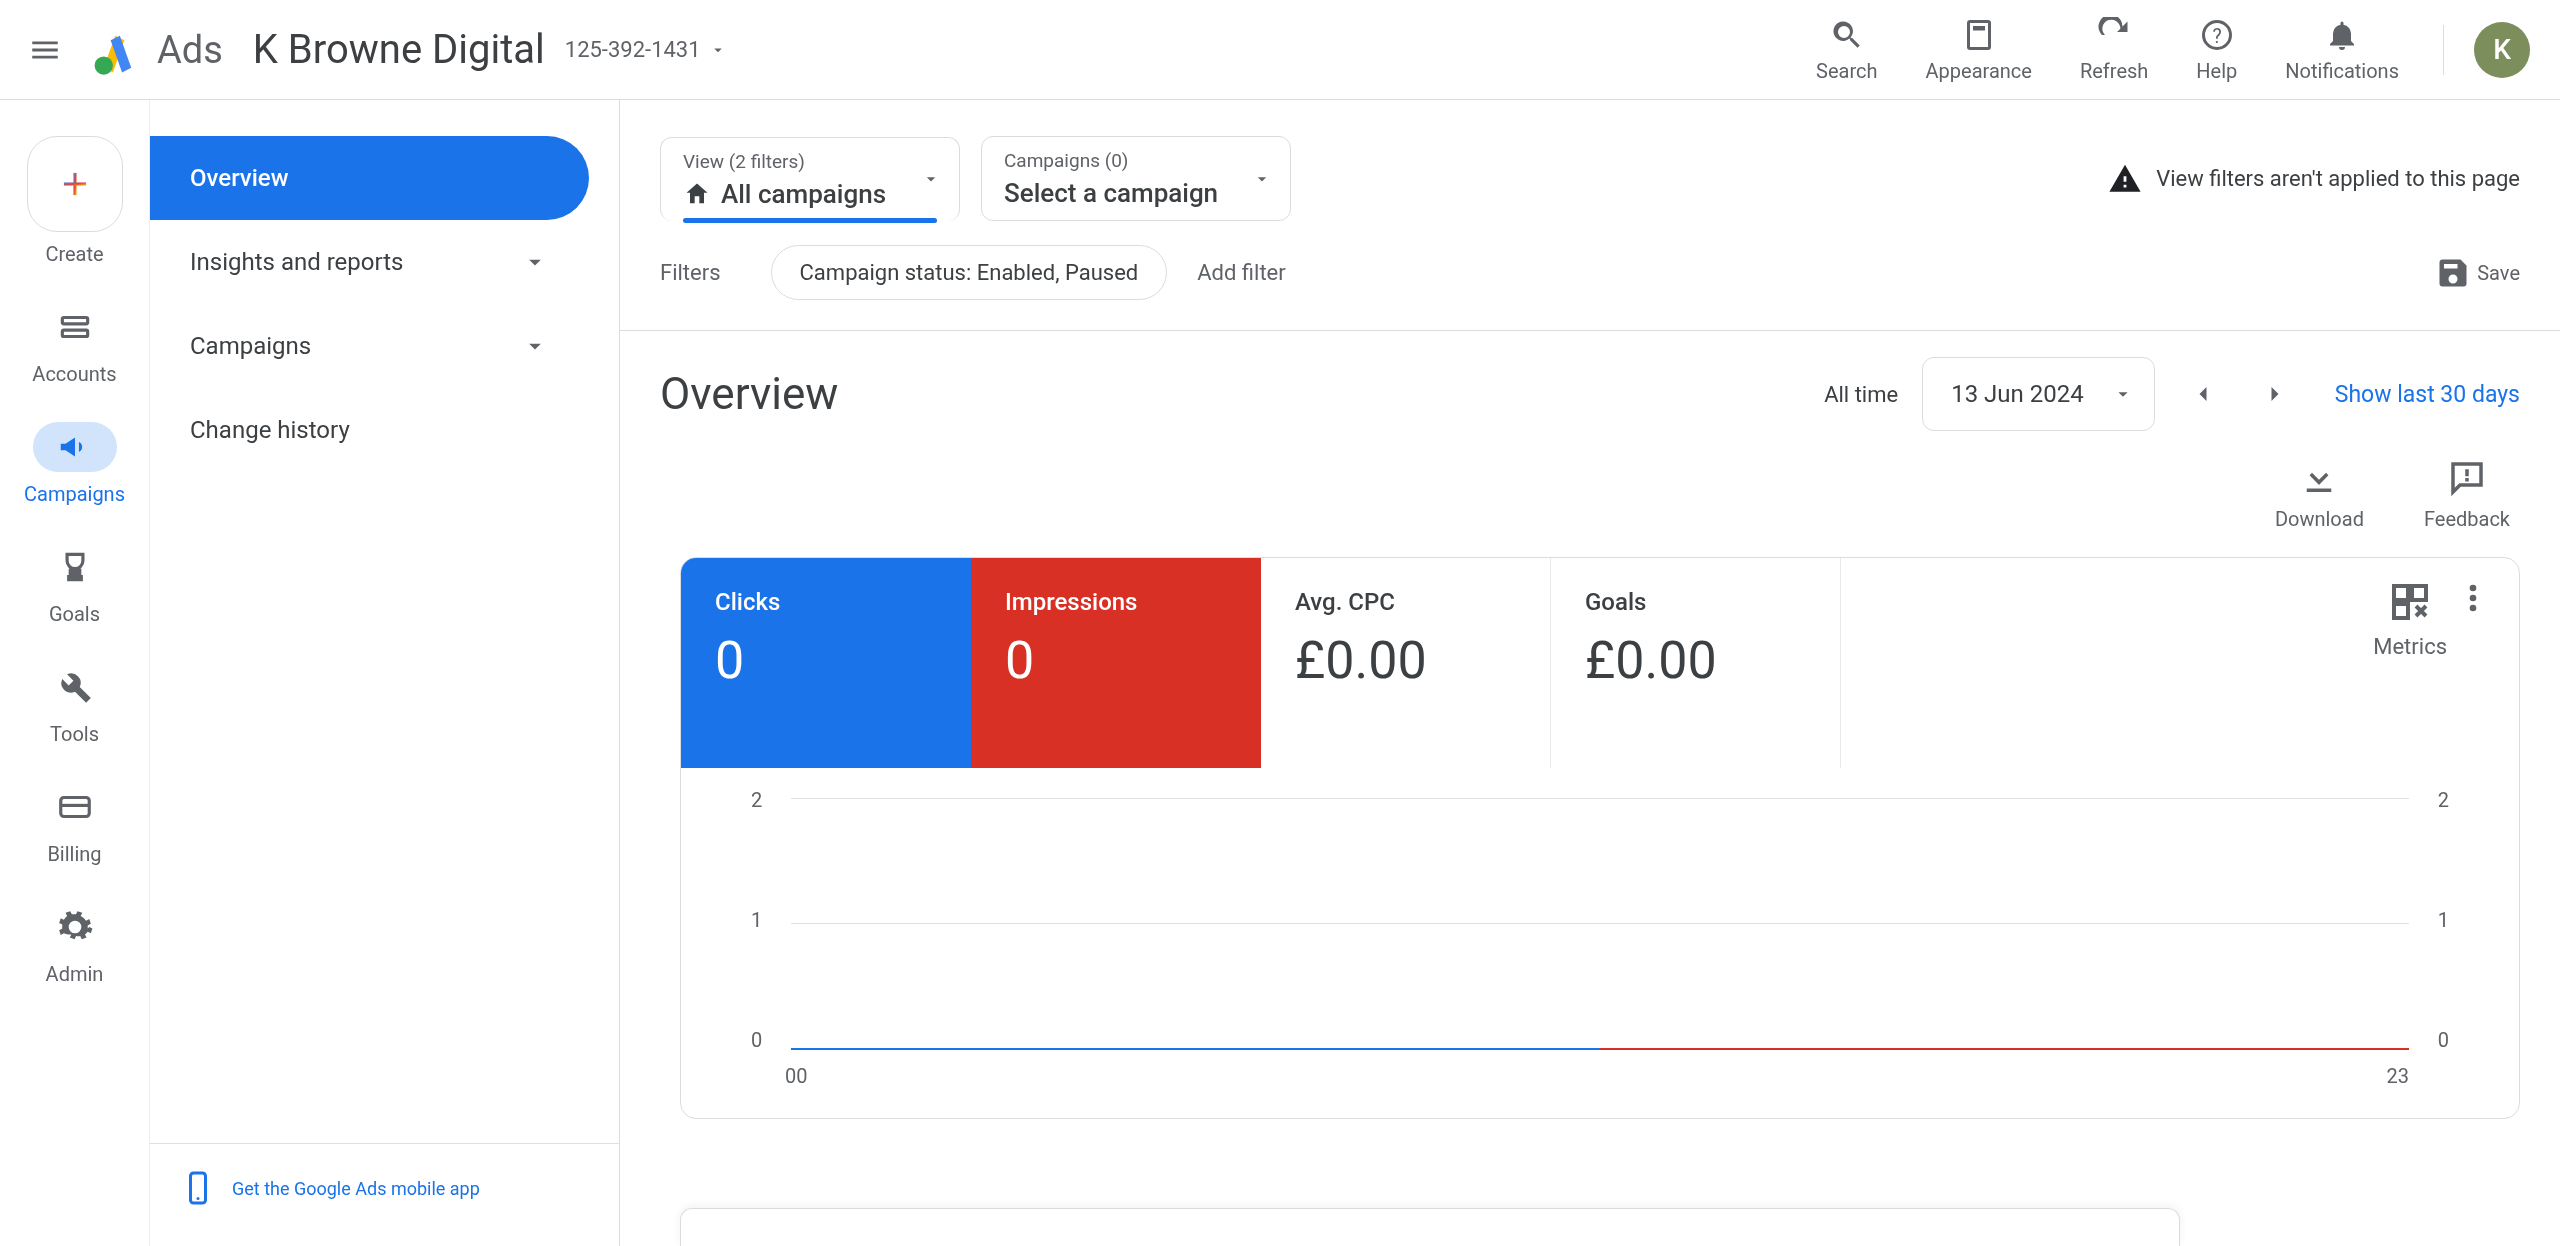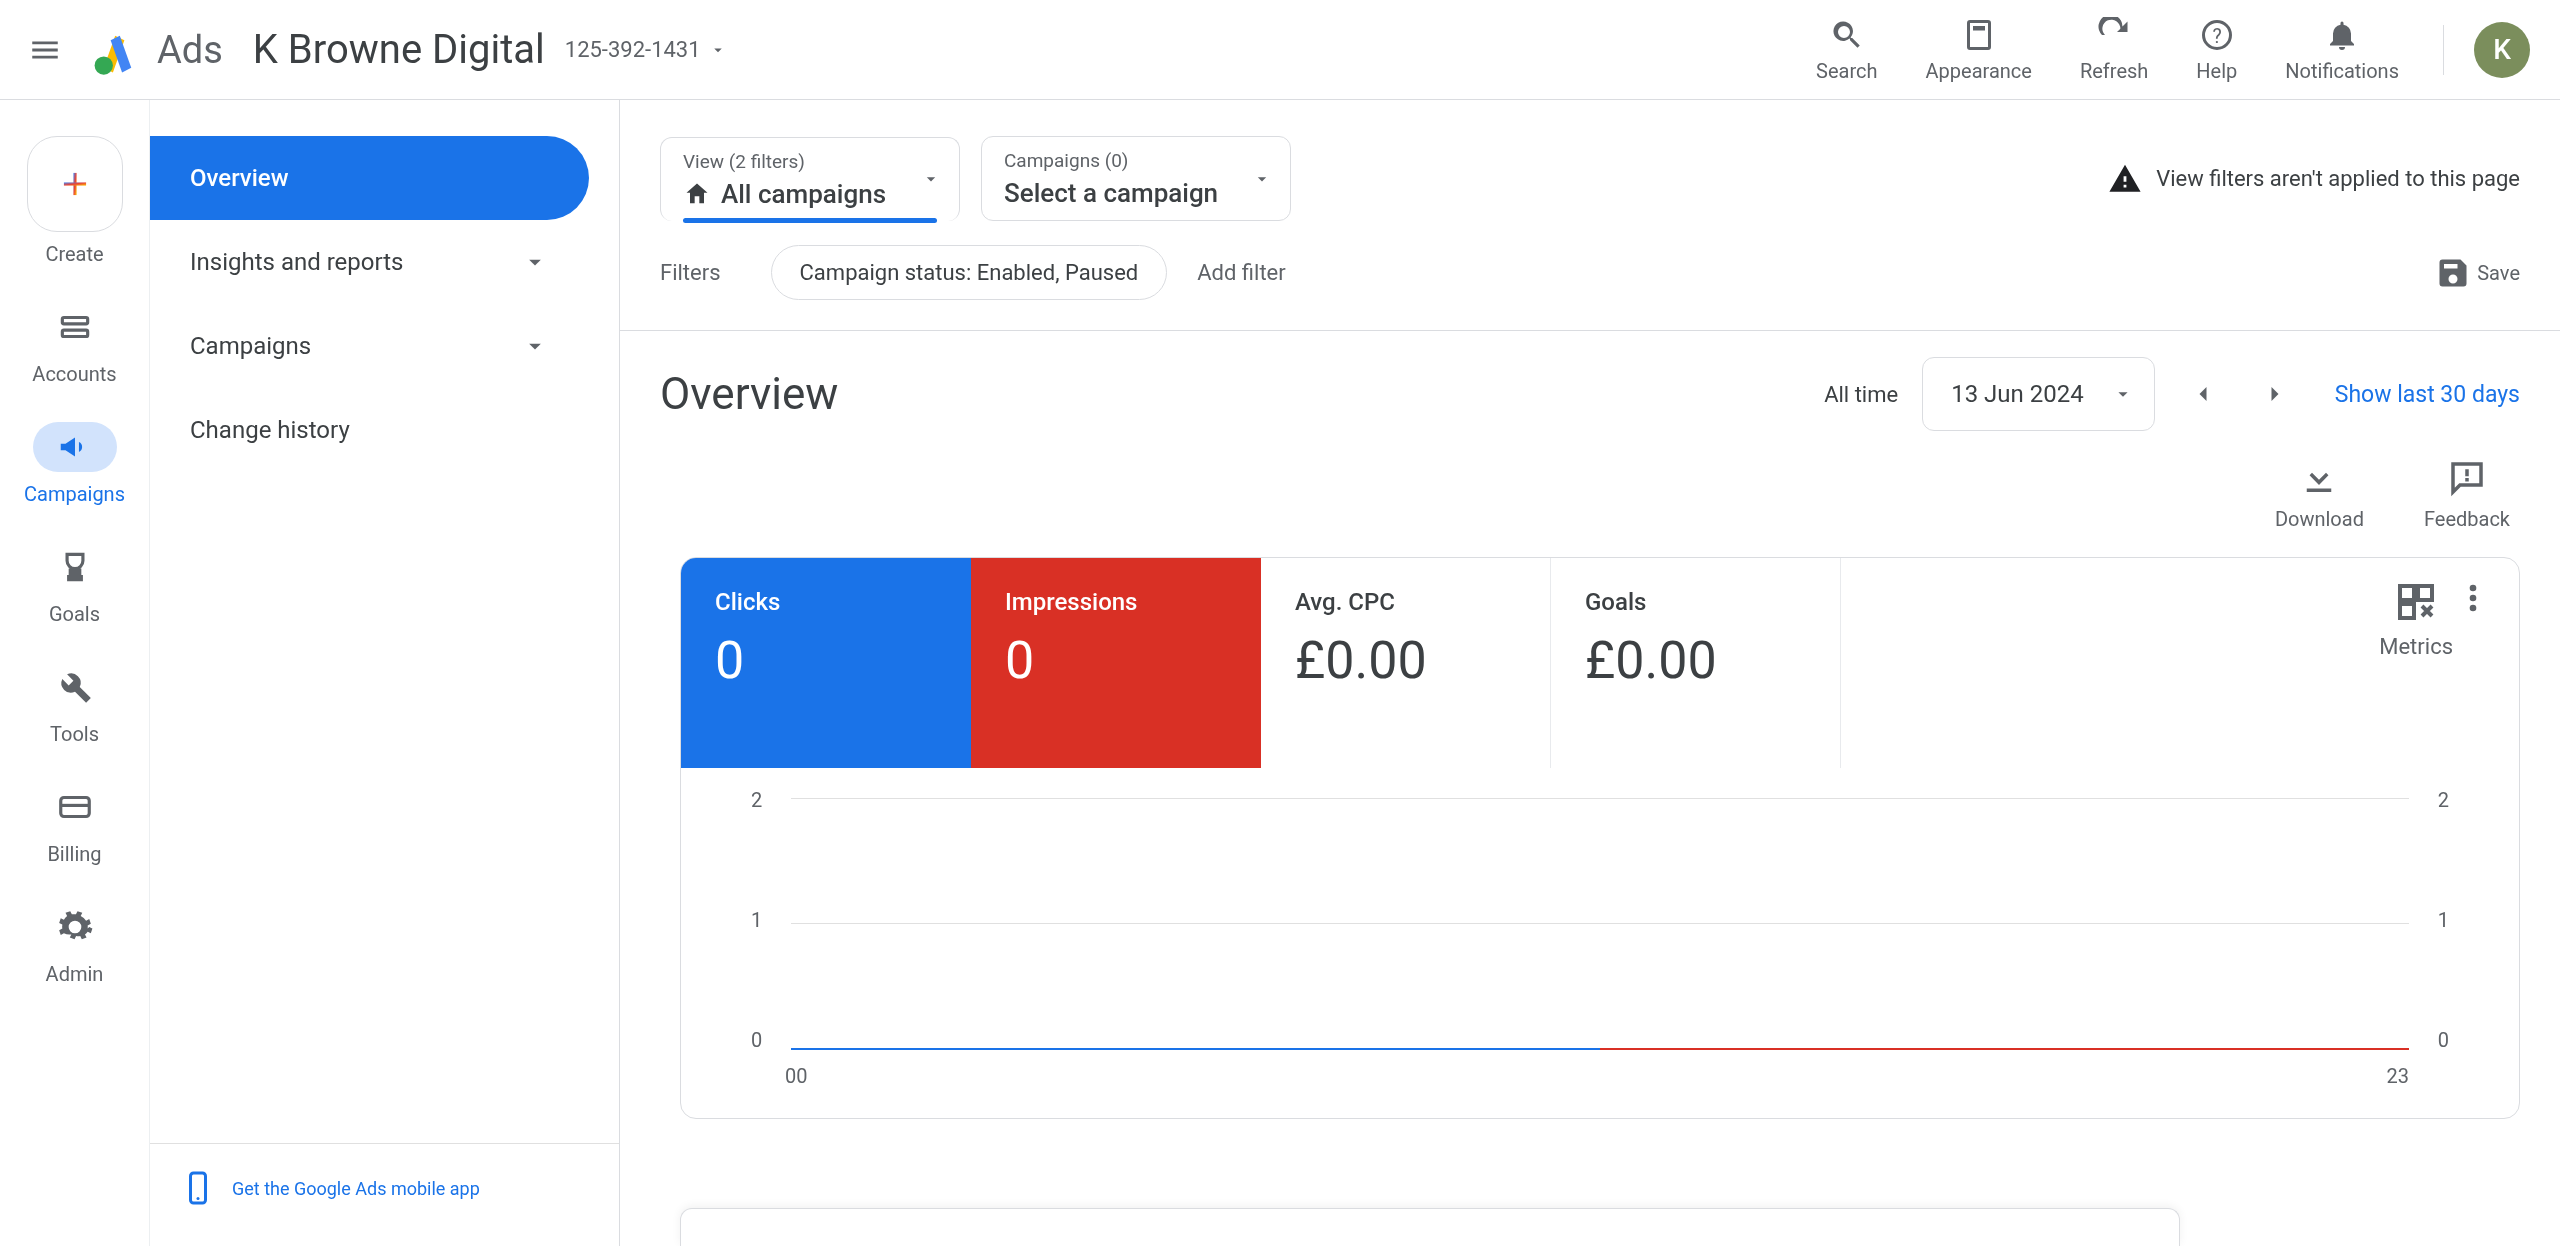--- a/index.html
+++ b/index.html
@@ -374,21 +374,21 @@
     .metric.blue  { background: #1a73e8; color: #fff; border: none; }
     .metric.red   { background: #d93025; color: #fff; border: none; }
     .metric .mlabel { font-size: 24px; font-weight: 500; }
     .metric .mval   { font-size: 52px; font-weight: 400; }
     .metric.plain .mlabel { color: #3c4043; }
     .metric.plain .mval   { color: #3c4043; }
     .metric-right {
       margin-left: auto;
       display: flex;
       align-items: flex-start;
-      gap: 0;
+      gap: 6px;
       padding: 20px 26px;
     }
     .metrics-col {
       display: flex;
       flex-direction: column;
       align-items: center;
       gap: 8px;
       cursor: pointer;
       color: #5f6368;
     }

